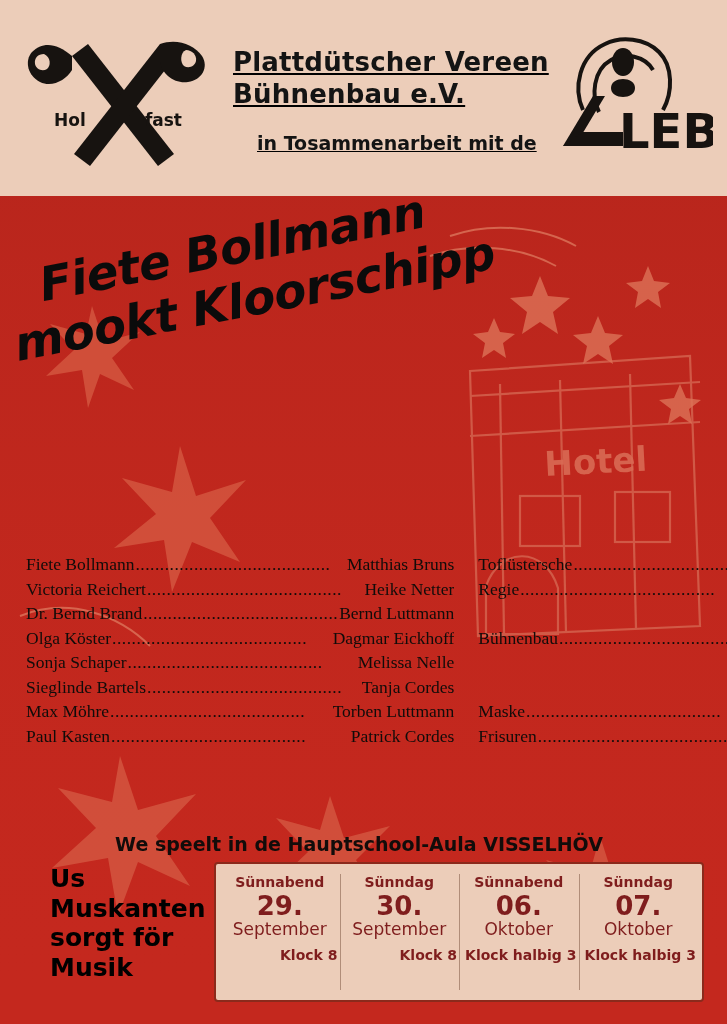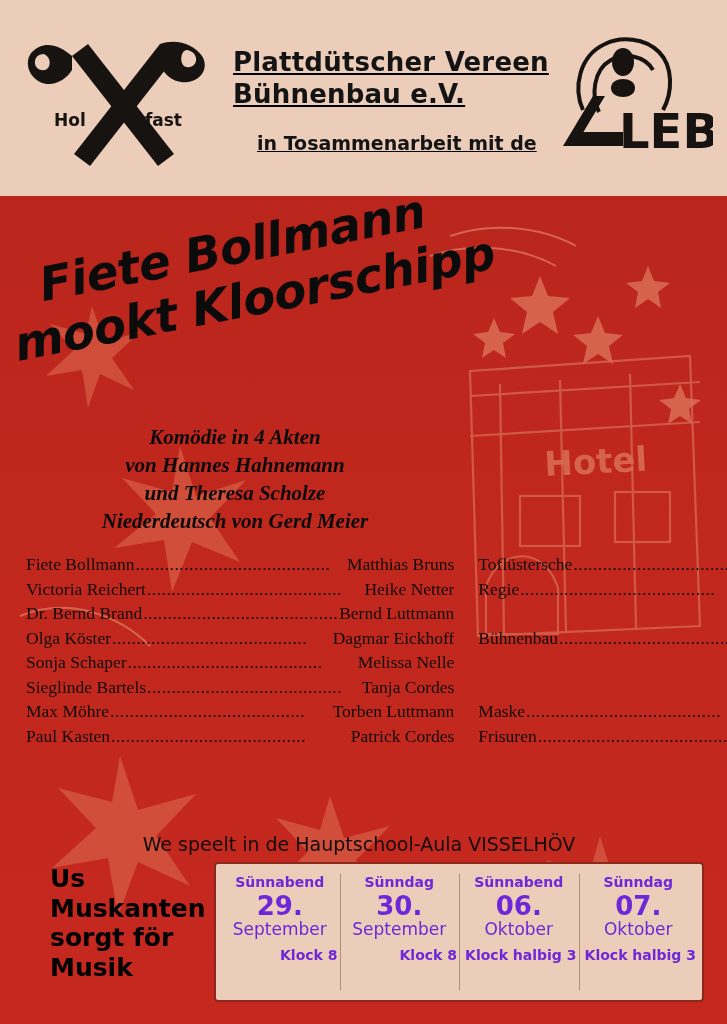--- a/index.html
+++ b/index.html
@@ -158,21 +158,21 @@
     line-height: 1.45;
     color: #120c0a;
   }
   .venue {
     position: absolute;
     top: 637px;
     left: 0;
     width: 658px;
     text-align: center;
     font-family: "DejaVu Sans", sans-serif;
-    font-weight: normal;
+    font-weight: bold;
     font-size: 19px;
     color: #120c0a;
     padding-left: 60px;
   }
 
   
   .musicians {
     position: absolute;
     left: 50px;
     top: 668px;
@@ -197,21 +197,21 @@
     border-radius: 4px;
     display: flex;
     padding: 4px;
   }
   .date-cell {
     flex: 1 1 0;
     text-align: center;
     position: relative;
     padding: 4px 2px 6px 2px;
     font-family: "DejaVu Sans", sans-serif;
-    color: #6d28d9;
+    color: #7f1d1d;
   }
   .date-cell + .date-cell::before {
     content: "";
     position: absolute;
     left: 0; top: 6px; bottom: 6px;
     width: 1px;
     background: #b08d79;
   }
   .date-weekday {
     font-size: 14px;
@@ -332,26 +332,20 @@
         <path d="M450,40 C490,26 540,30 576,50"></path>
         <path d="M20,420 C70,400 120,420 150,450"></path>
       </g>
     </svg>
 
     <div class="title-wrap">
       <div class="title-line l1">Fiete Bollmann</div>
       <div class="title-line l2">mookt Kloorschipp</div>
     </div>
 
-    <div class="credits">
-      <div>Komödie in 4 Akten</div>
-      <div>von Hannes Hahnemann</div>
-      <div>und Theresa Scholze</div>
-      <div>Niederdeutsch von Gerd Meier</div>
-    </div>
 
     <div class="cast">
       <div class="cast-col">
         <div class="cast-row">
             <span class="cast-role">Fiete Bollmann</span>
             <span class="cast-dots">........................................</span>
             <span class="cast-name">Matthias Bruns</span>
           </div>
         <div class="cast-row">
             <span class="cast-role">Victoria Reichert</span>

